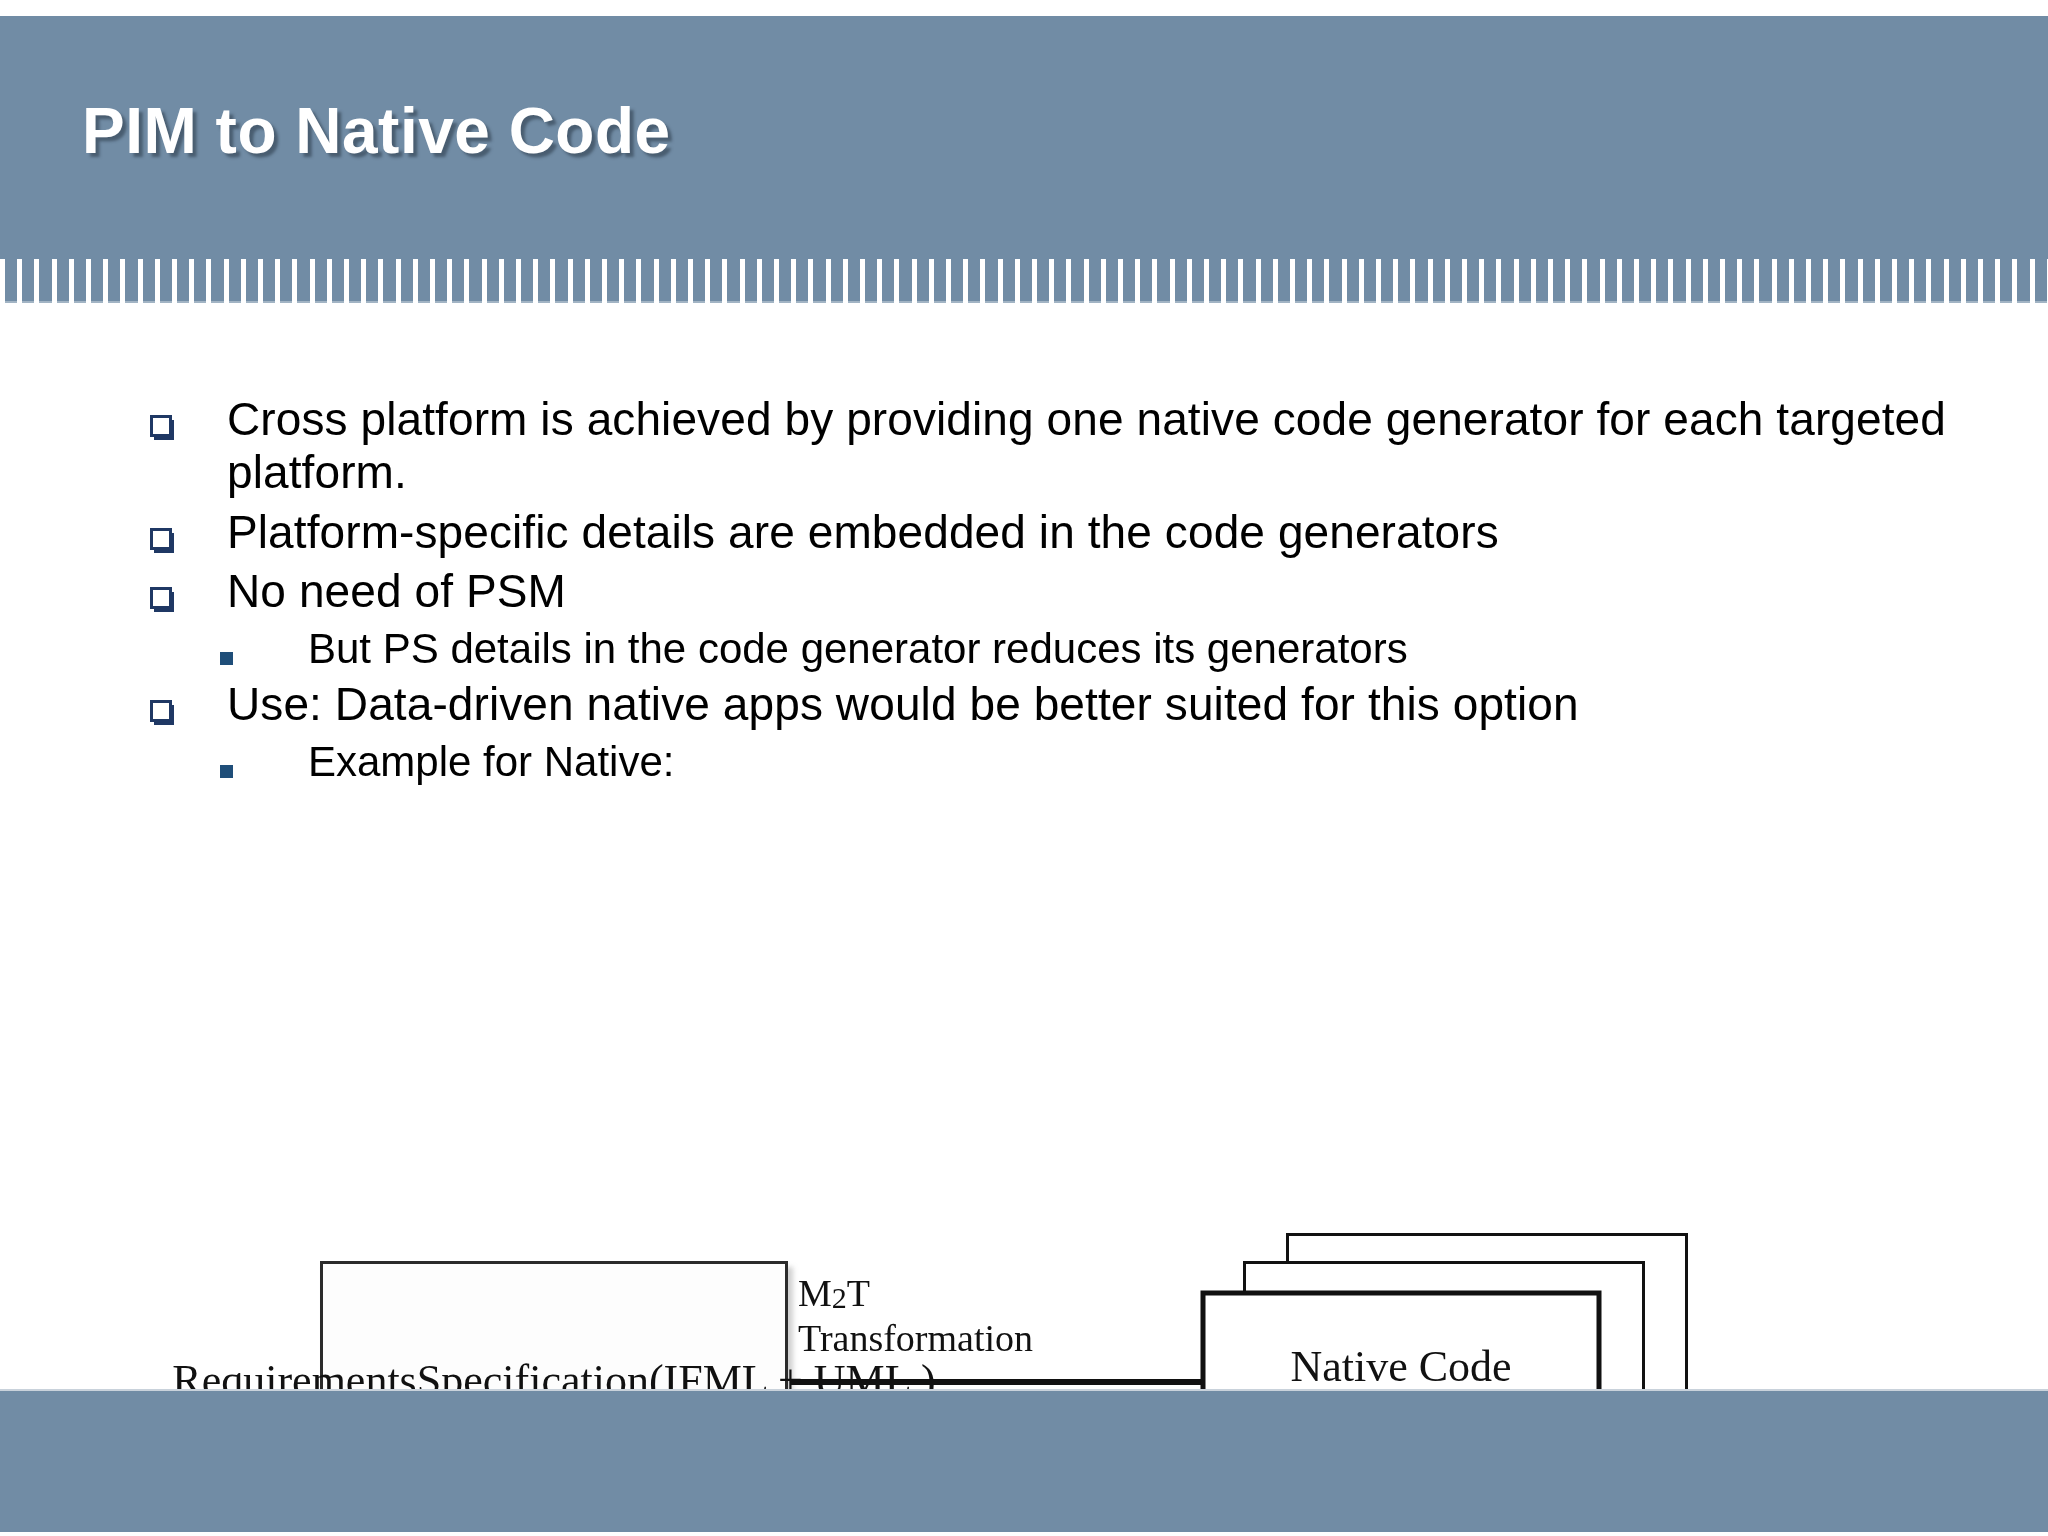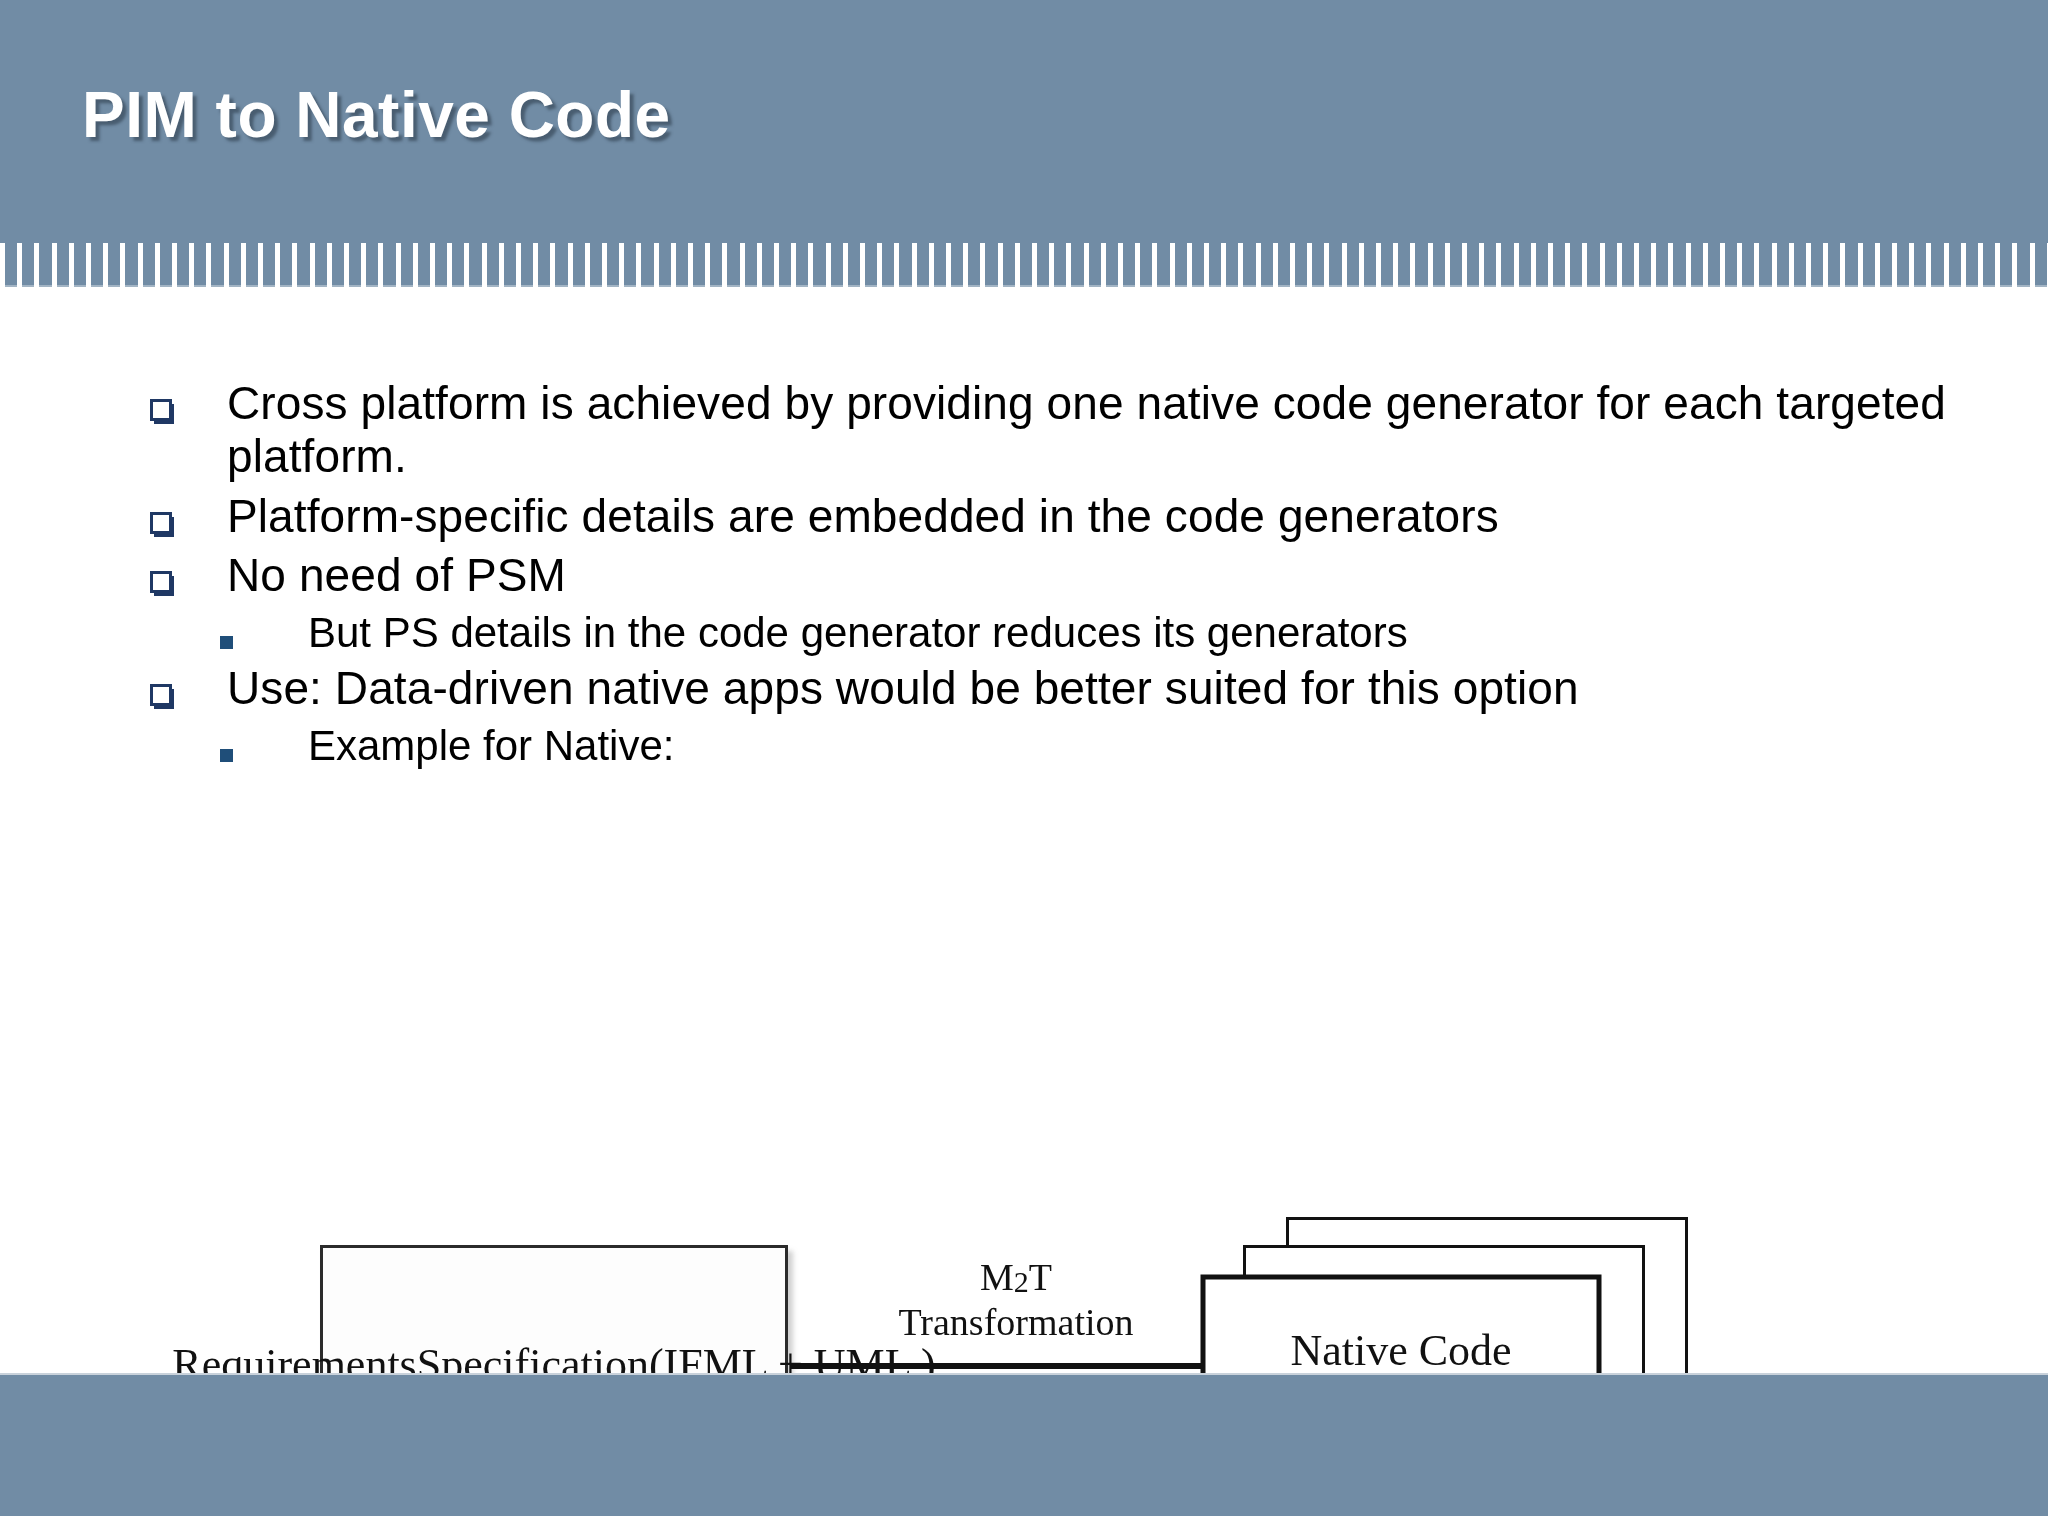--- a/index.html
+++ b/index.html
@@ -7,20 +7,21 @@
     padding: 0;
     background: #ffffff;
   }
   #slide {
     position: relative;
     width: 2048px;
     height: 1516px;
     background: #ffffff;
     overflow: hidden;
     font-family: "Liberation Sans", sans-serif;
+    margin-top: 16px;
   }
 
   
   .header-band {
     position: absolute;
     left: 0;
     top: 0;
     width: 2048px;
     height: 243px;
     background: #718CA5;
@@ -156,24 +157,23 @@
   
   .arrow-wrap {
     position: absolute;
     left: 470px;
     top: 20px;
     width: 500px;
     height: 250px;
   }
   .arrow-label-top {
     position: absolute;
-    left: 16px;
+    left: 8px;
     top: 18px;
     width: 420px;
-    text-align: center;
     font-family: "Liberation Serif", serif;
     font-size: 38px;
     line-height: 1.18;
     color: #111111;
   }
   .arrow-label-top .sub2 {
     font-size: 30px;
     vertical-align: -0.08em;
   }
   .arrow-label-bottom {

